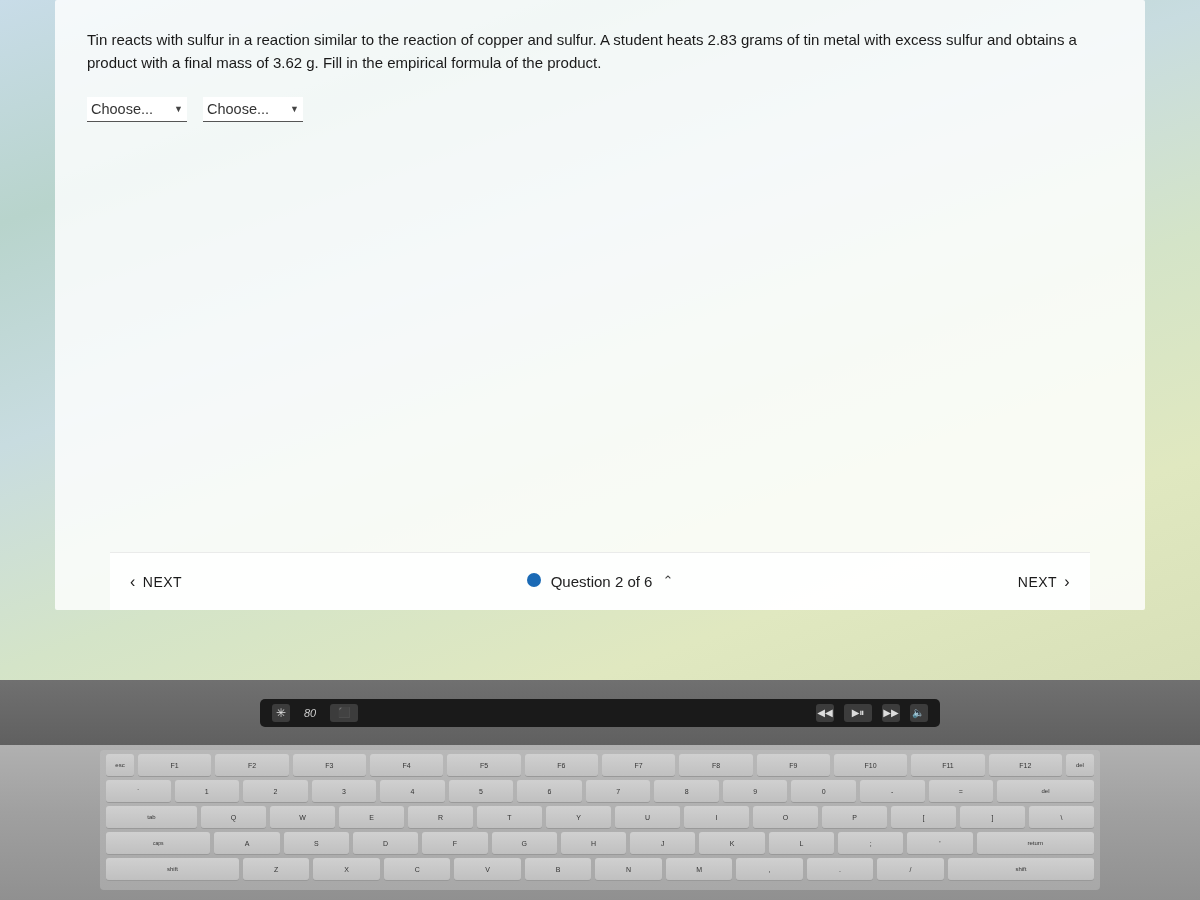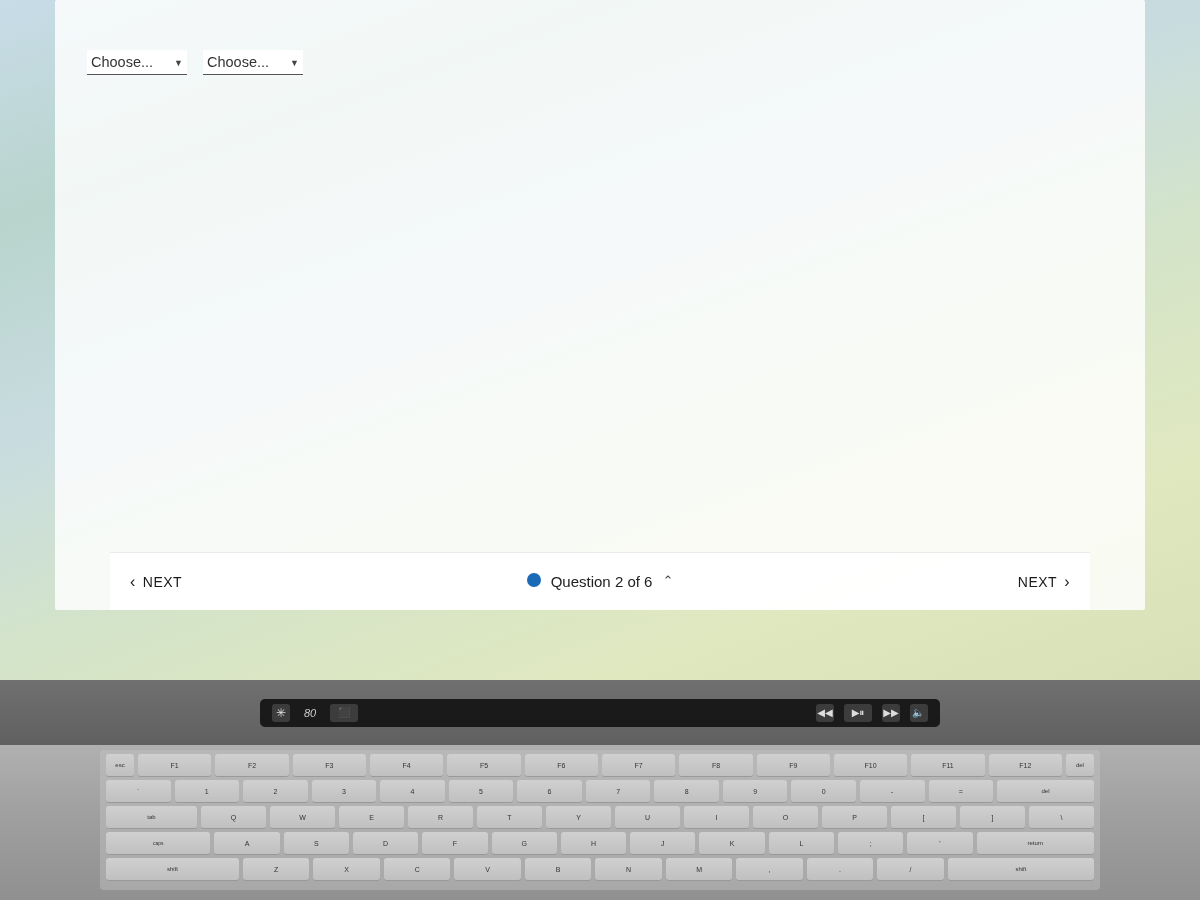--- a/index.html
+++ b/index.html
@@ -60,21 +60,20 @@
       color: #333;
       cursor: pointer;
       outline: none;
       min-width: 100px;
       position: relative;
     }
 
     .dropdown-wrapper {
       position: relative;
       display: inline-block;
-      margin-top: 22px;
     }
 
     .dropdown-wrapper::after {
       content: '▼';
       font-size: 9px;
       color: #444;
       position: absolute;
       right: 4px;
       top: 50%;
       transform: translateY(-50%);
@@ -335,20 +334,21 @@
       cursor: pointer;
     }
   </style>
 </head>
 <body>
 
 <div class="screen">
 
   <div class="content-area">
     <div class="question-content">
+      <p class="question-text">Tin reacts with sulfur in a reaction similar to the reaction of copper and sulfur. A student heats 2.83 grams of tin metal with excess sulfur and obtains a product with a final mass of 3.62 g. Fill in the empirical formula of the product.</p>
 
       <div class="dropdowns-row">
         <div class="dropdown-wrapper">
           <select class="dropdown-select">
             <option>Choose...</option>
             <option>Sn</option>
             <option>S</option>
             <option>O</option>
           </select>
         </div>

